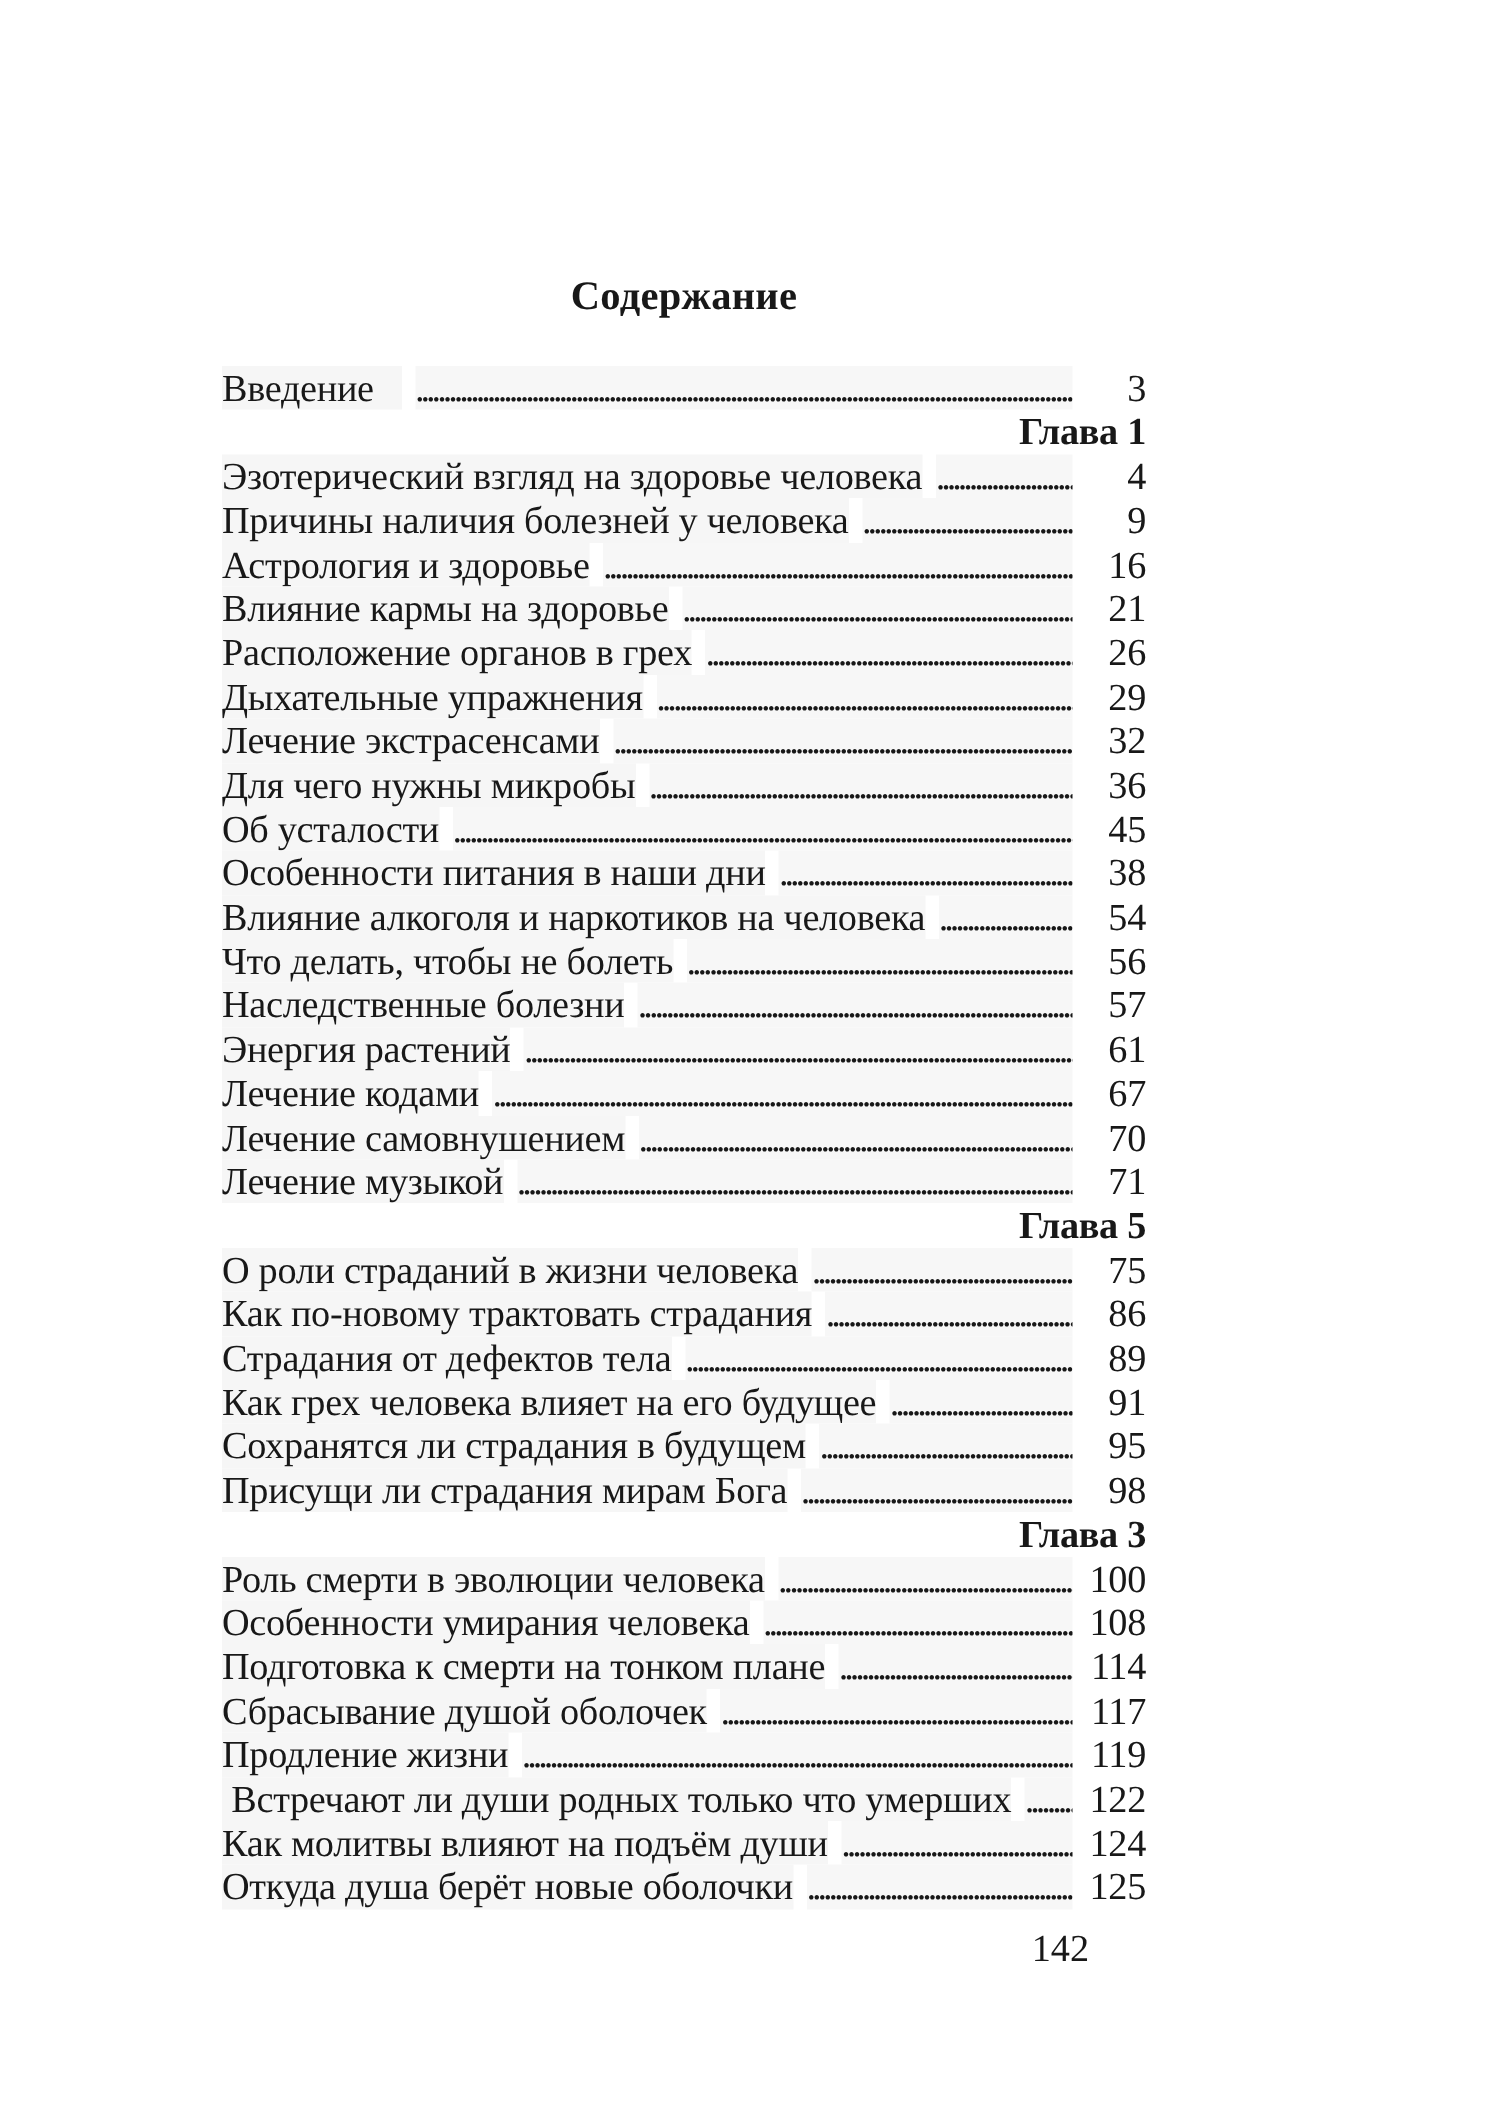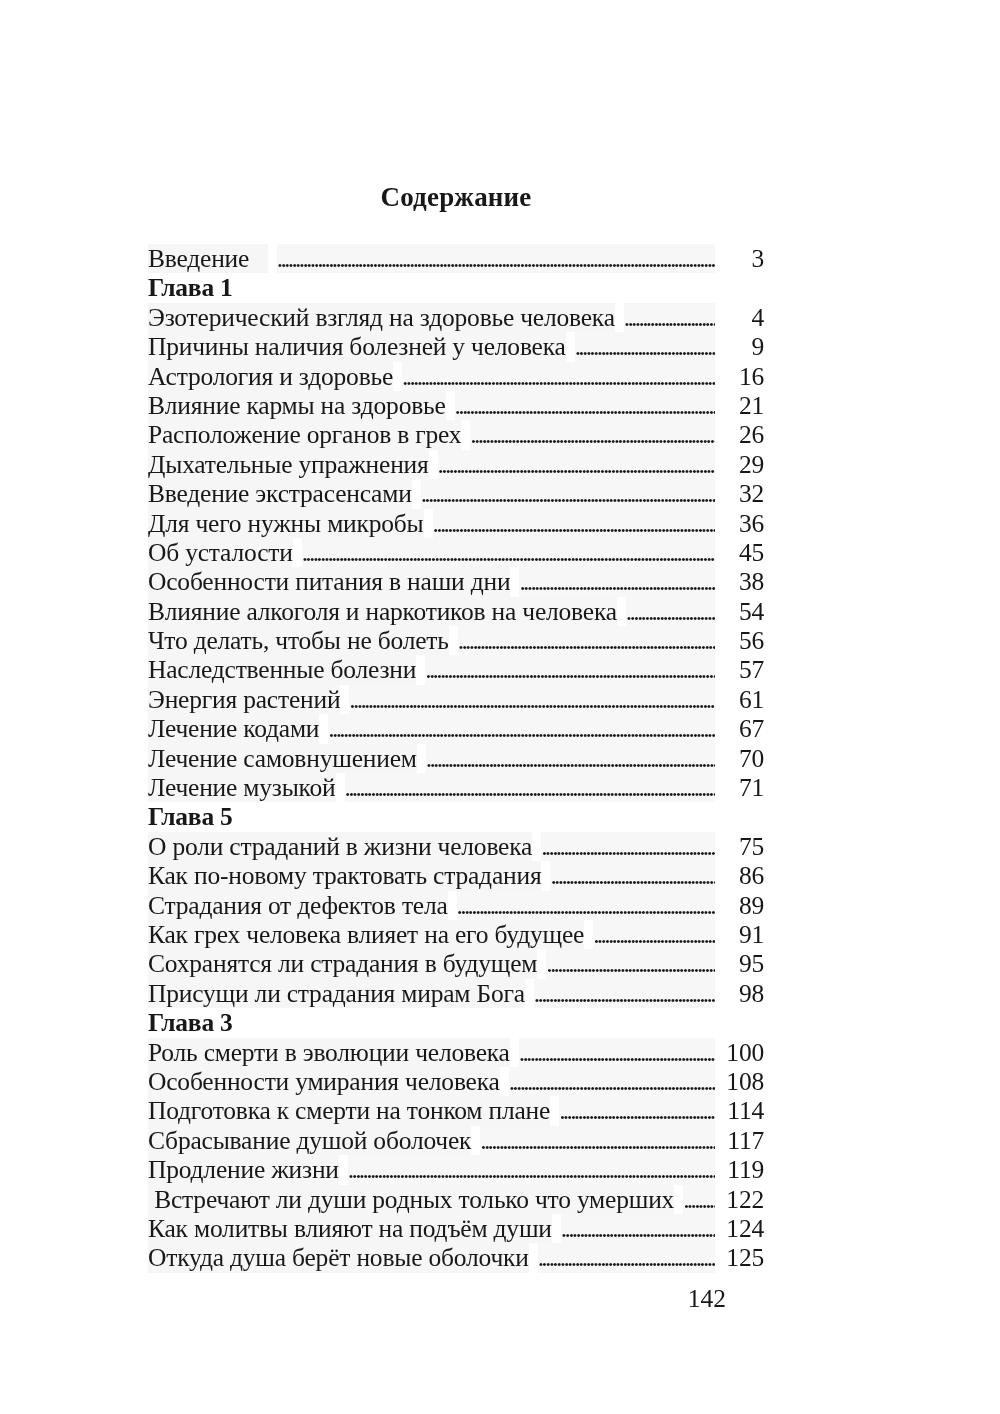--- a/index.html
+++ b/index.html
@@ -37,20 +37,21 @@
     width: 616px;
   }
   .row {
     display: flex;
     align-items: stretch;
     height: 29.4px;
     font-size: 25.5px;
     line-height: 29.4px;
     white-space: nowrap;
     letter-spacing: -0.2px;
+    justify-content: flex-end;
   }
   .row .t {
     flex: 0 0 auto;
     background: #f6f6f6;
   }
   .row.chapter .t {
     font-weight: bold;
     background: transparent;
   }
   .row .leader {
@@ -115,21 +116,21 @@
         <span class="t">Расположение органов в грех</span>
         <span class="leader">........................................................................................................................................................................................................................................</span>
         <span class="pg">26</span>
       </div>
       <div class="row">
         <span class="t">Дыхательные упражнения</span>
         <span class="leader">........................................................................................................................................................................................................................................</span>
         <span class="pg">29</span>
       </div>
       <div class="row">
-        <span class="t">Введение экстрасенсами</span>
+        <span class="t">Лечение экстрасенсами</span>
         <span class="leader">........................................................................................................................................................................................................................................</span>
         <span class="pg">32</span>
       </div>
       <div class="row">
         <span class="t">Для чего нужны микробы</span>
         <span class="leader">........................................................................................................................................................................................................................................</span>
         <span class="pg">36</span>
       </div>
       <div class="row">
         <span class="t">Об усталости</span>

